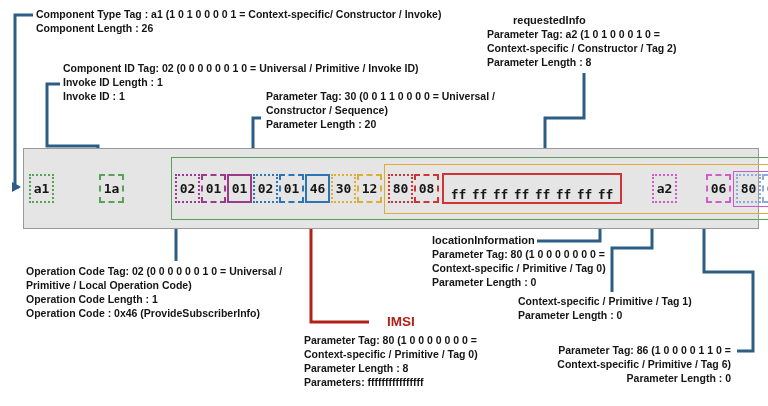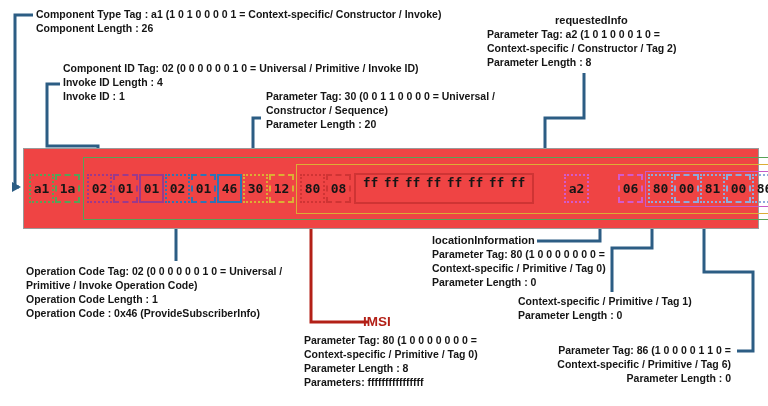--- a/index.html
+++ b/index.html
@@ -9,34 +9,34 @@
   .ann{position:absolute;z-index:2;font-size:10.5px;line-height:14px;font-weight:600;
        color:#151515;white-space:nowrap;}
   .ann .b{font-weight:800;}
   .ttl{font-weight:800;font-size:11px;}
   .imsi-title{position:absolute;z-index:2;color:#b32017;font-weight:800;font-size:13.5px;}
   .right{text-align:right;}
 
   
   .panel{position:absolute;z-index:2;left:23px;top:148px;width:736px;height:81px;
          border:1.5px solid #9a9a9a;box-sizing:border-box;display:flex;align-items:center;
-         padding-left:5px;background:#ef4444;}
+         padding-left:5px;background:#e5e5e5;gap:44px;}
   .bx{box-sizing:border-box;flex:0 0 auto;width:25px;height:29px;border:2px solid #000;
       display:flex;align-items:center;justify-content:center;margin-right:1px;
       font-family:"DejaVu Sans Mono", monospace;font-weight:bold;font-size:13px;color:#161616;}
   .dot{border-style:dotted;} .dsh{border-style:dashed;} .sld{border-style:solid;}
   .c-green{border-color:#57a257;} .c-purple{border-color:#9b3a8c;} .c-blue{border-color:#2e74b5;}
   .c-gold{border-color:#dcae35;} .c-red{border-color:#cf3434;} .c-pink{border-color:#d45bca;margin-left:28px;}
   .c-lblue{border-color:#8faadc;}
   .wrap{box-sizing:border-box;flex:0 0 auto;display:flex;align-items:center;}
   .wrap-green{height:63px;border:1.5px solid #57a257;padding:0 3px;margin-left:2px;}
   .wrap-gold{height:50px;border:1.5px solid #dcae35;padding:0 3px;margin-left:1px;}
   .wrap-magenta{height:36px;border:1.5px solid #c75ac7;padding:0 2px;margin-left:1px;}
   .ff-box{box-sizing:border-box;flex:0 0 auto;height:31px;border:2px solid #cf3434;
-          display:flex;align-items:flex-start;padding:0 4px;margin:0 2px;}
+          display:flex;align-items:flex-end;padding:0 4px;margin:0 2px;}
   .ffb{width:21px;text-align:center;font-family:"DejaVu Sans Mono", monospace;
        font-weight:bold;font-size:13px;color:#161616;}
 </style>
 </head>
 <body>
 
 <div class="canvas">
 
   <svg class="overlay" width="768" height="406">
     <defs>
@@ -60,45 +60,45 @@
     <path d="M369,322 H311 V214" stroke="#b32017" stroke-width="3" fill="none" marker-end="url(#ar)"></path>
   </svg>
 
   <div class="ann" style="left:36px;top:7px;">
     <div><span>Component Type Tag : a1 (1 0 1 0 0 0 0 1 = Context-specific/ Constructor / </span><span class="b">Invoke</span><span>)</span></div>
     <div>Component Length : 26</div>
   </div>
 
   <div class="ann" style="left:63px;top:61px;">
     <div><span>Component ID Tag: 02 (0 0 0 0 0 0 1 0 = Universal / Primitive /  </span><span class="b">Invoke ID</span><span>)</span></div>
-    <div>Invoke ID Length : 4</div>
+    <div>Invoke ID Length : 1</div>
     <div>Invoke ID : 1</div>
   </div>
 
   <div class="ann" style="left:266px;top:89px;">
     <div>Parameter Tag: 30 (0 0 1 1 0 0 0 0 = Universal /</div>
     <div><span>Constructor / </span><span class="b">Sequence</span><span>)</span></div>
     <div>Parameter Length : 20</div>
   </div>
 
   <div class="ann" style="left:487px;top:13px;">
-    <div class="ttl" style="margin-left:68px;">requestedInfo</div>
+    <div class="ttl" style="margin-left:26px;">requestedInfo</div>
     <div>Parameter Tag: a2 (1 0 1 0 0 0 1 0 =</div>
     <div>Context-specific / Constructor / Tag 2)</div>
     <div>Parameter Length : 8</div>
   </div>
 
   <div class="ann" style="left:26px;top:264px;">
     <div>Operation Code Tag: 02 (0 0 0 0 0 0 1 0 = Universal /</div>
-    <div><span>Primitive / </span><span class="b">Invoke Operation Code</span><span>)</span></div>
+    <div><span>Primitive / </span><span class="b">Local Operation Code</span><span>)</span></div>
     <div>Operation Code Length : 1</div>
     <div>Operation Code : 0x46 (ProvideSubscriberInfo)</div>
   </div>
 
-  <div class="imsi-title" style="left:363px;top:314px;">IMSI</div>
+  <div class="imsi-title" style="left:387px;top:314px;">IMSI</div>
   <div class="ann" style="left:304px;top:333px;">
     <div>Parameter Tag: 80 (1 0 0 0 0 0 0 0 =</div>
     <div>Context-specific / Primitive / Tag 0)</div>
     <div>Parameter Length : 8</div>
     <div>Parameters: ffffffffffffffff</div>
   </div>
 
   <div class="ann" style="left:432px;top:233px;">
     <div class="ttl">locationInformation</div>
     <div>Parameter Tag: 80 (1 0 0 0 0 0 0 0 =</div>

